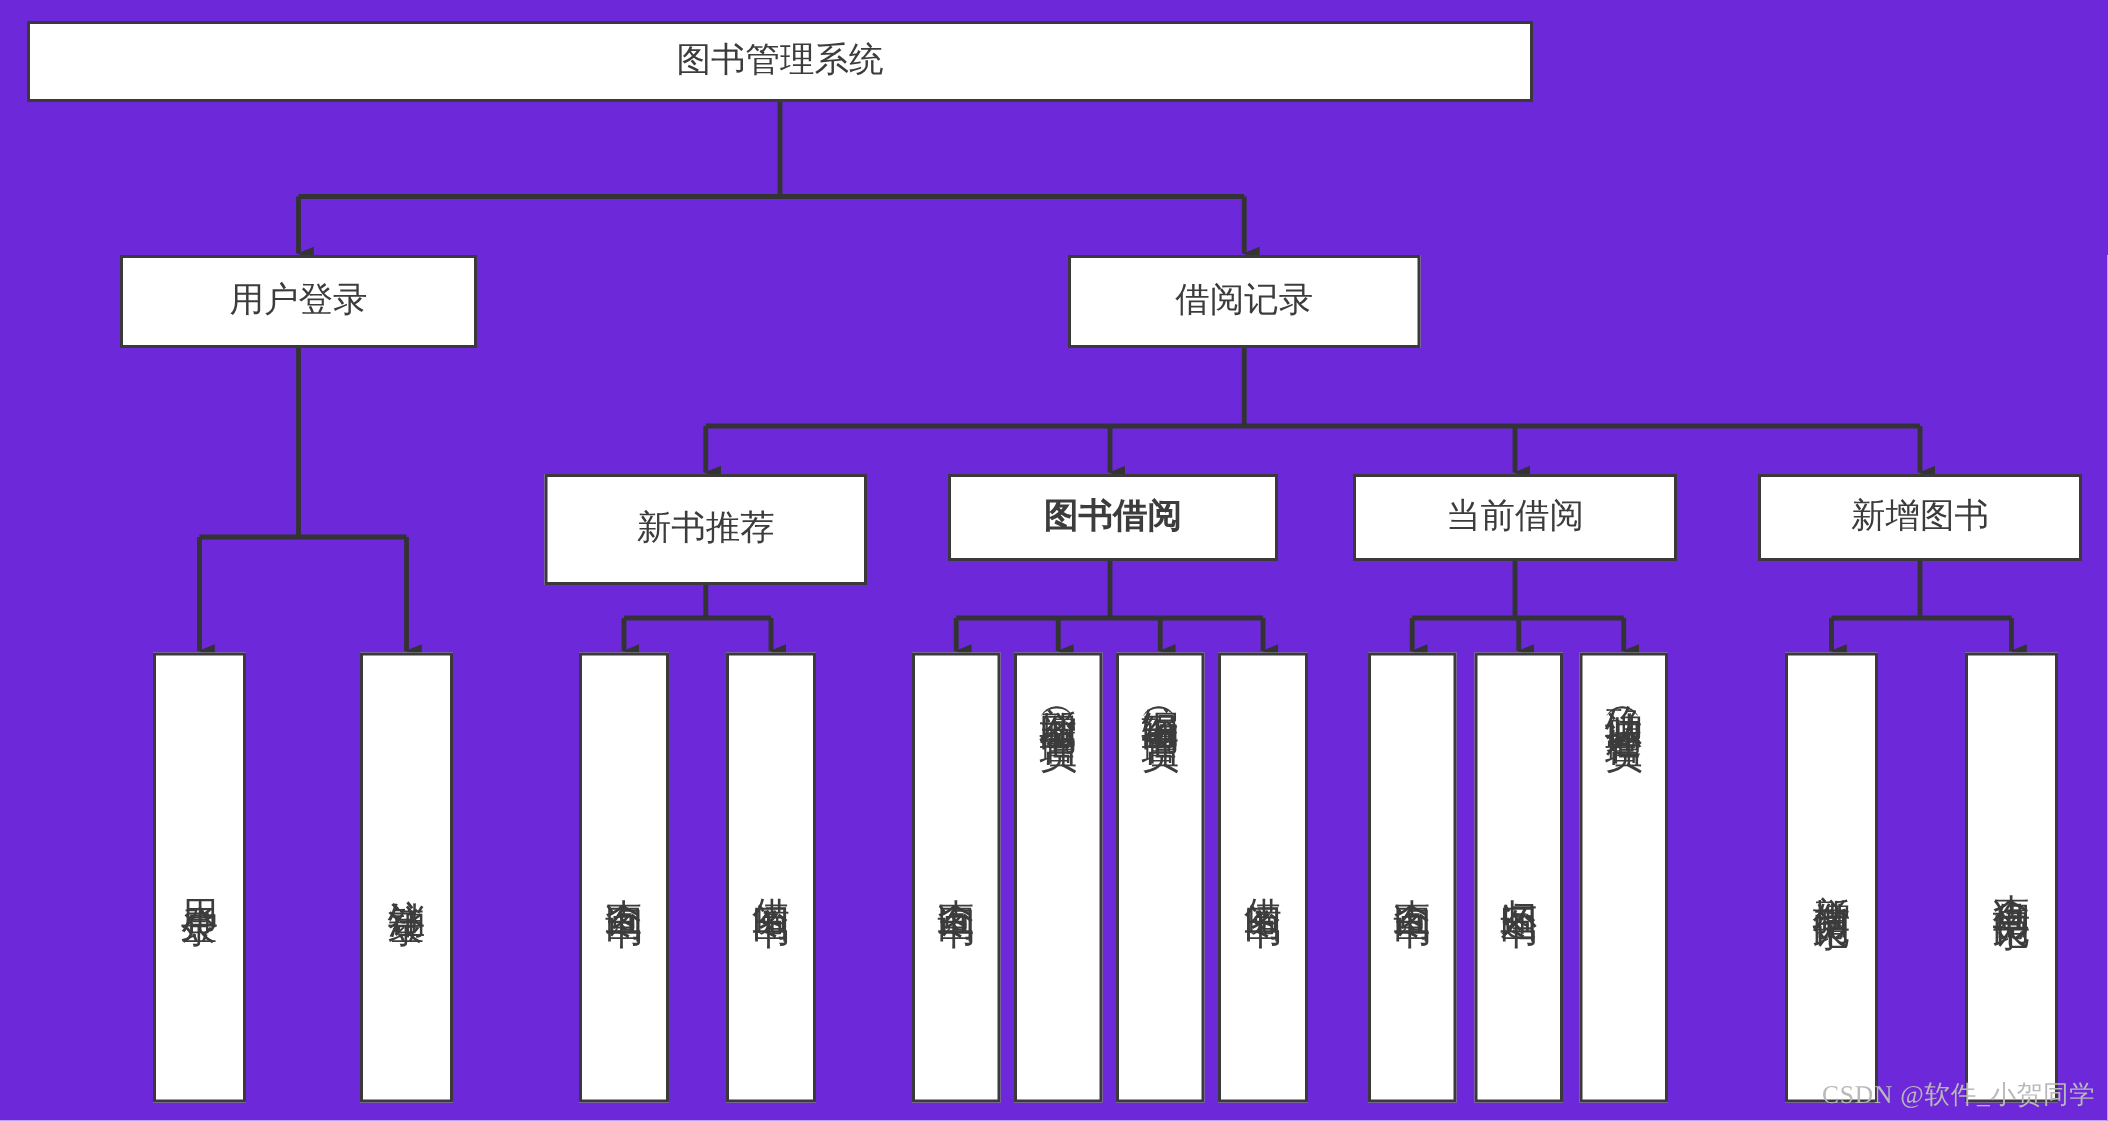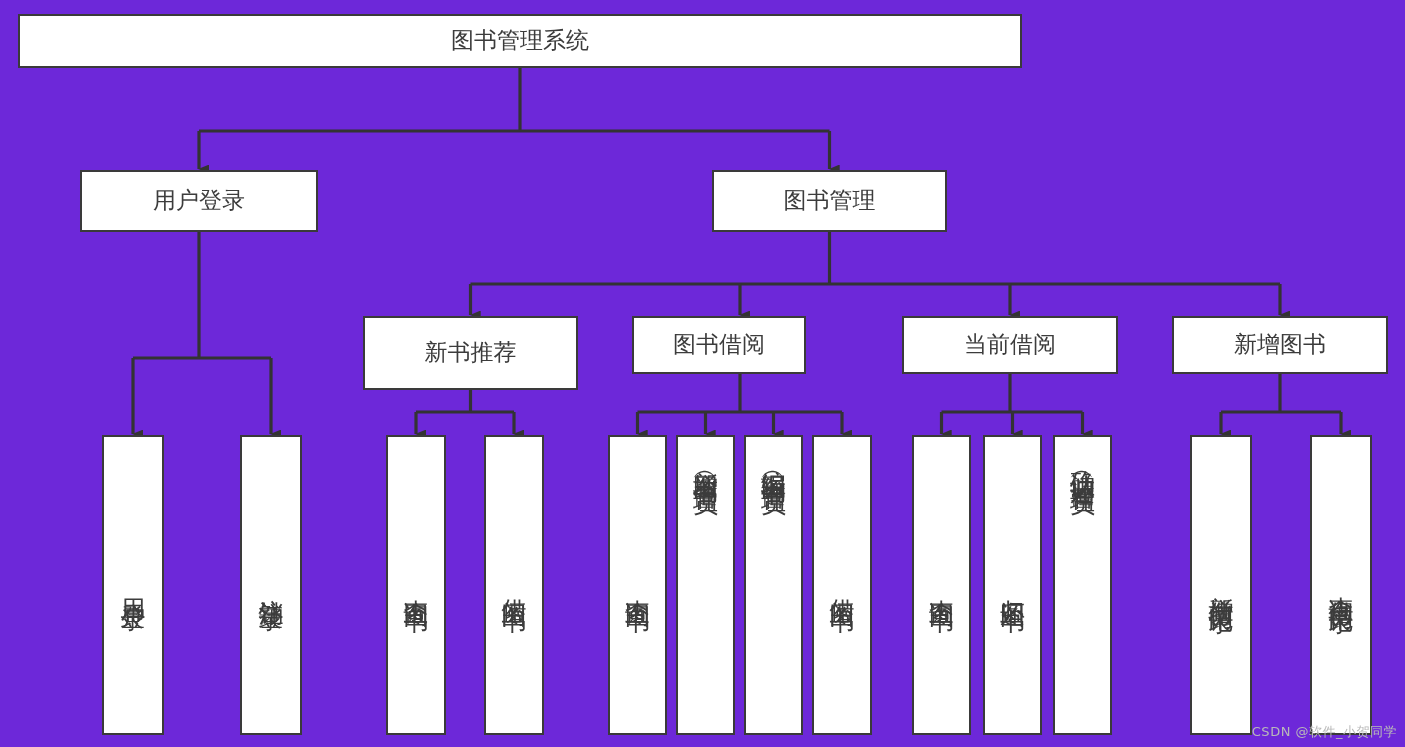--- a/index.html
+++ b/index.html
@@ -58,24 +58,25 @@
     margin: 0 auto;
   }
   .node.vertical.centered {
     align-items: center;
     padding-top: 0;
   }
   #watermark {
     position: absolute;
     right: 8px;
     bottom: 6px;
-    font-size: 13px;
+    font-size: 17px;
     color: #b9b9b9;
     letter-spacing: 0.5px;
     white-space: nowrap;
+    font-family: Liberation Serif, serif;
   }
 </style>
 </head>
 <body>
 
 <div id="diagram-root">
 
   <svg id="edge-layer" viewBox="0 0 1405 747" width="1405" height="747">
     <defs>
       <marker id="arrowhead" markerWidth="9" markerHeight="11" refX="4.5" refY="10.2" orient="auto" markerUnits="userSpaceOnUse">
@@ -120,26 +121,26 @@
   </svg>
 
   <div id="nodes-layer">
       <div class="node horizontal" style="left: 18px; top: 14px; width: 1004px; height: 54px;">
         <span class="node-label">图书管理系统</span>
       </div>
       <div class="node horizontal" style="left: 80px; top: 170px; width: 238px; height: 62px;">
         <span class="node-label">用户登录</span>
       </div>
       <div class="node horizontal" style="left: 712px; top: 170px; width: 235px; height: 62px;">
-        <span class="node-label">图书管理</span>
+        <span class="node-label">借阅记录</span>
       </div>
       <div class="node horizontal" style="left: 363px; top: 316px; width: 215px; height: 74px;">
         <span class="node-label">新书推荐</span>
       </div>
-      <div class="node horizontal" style="left: 632px; top: 316px; width: 174px; height: 58px;">
+      <div class="node horizontal" style="left: 632px; top: 316px; width: 220px; height: 58px; font-weight: bold;">
         <span class="node-label">图书借阅</span>
       </div>
       <div class="node horizontal" style="left: 902px; top: 316px; width: 216px; height: 58px;">
         <span class="node-label">当前借阅</span>
       </div>
       <div class="node horizontal" style="left: 1172px; top: 316px; width: 216px; height: 58px;">
         <span class="node-label">新增图书</span>
       </div>
       <div class="node vertical centered" style="left: 102px; top: 435px; width: 62px; height: 300px;">
         <span class="node-label">用户登录</span>

